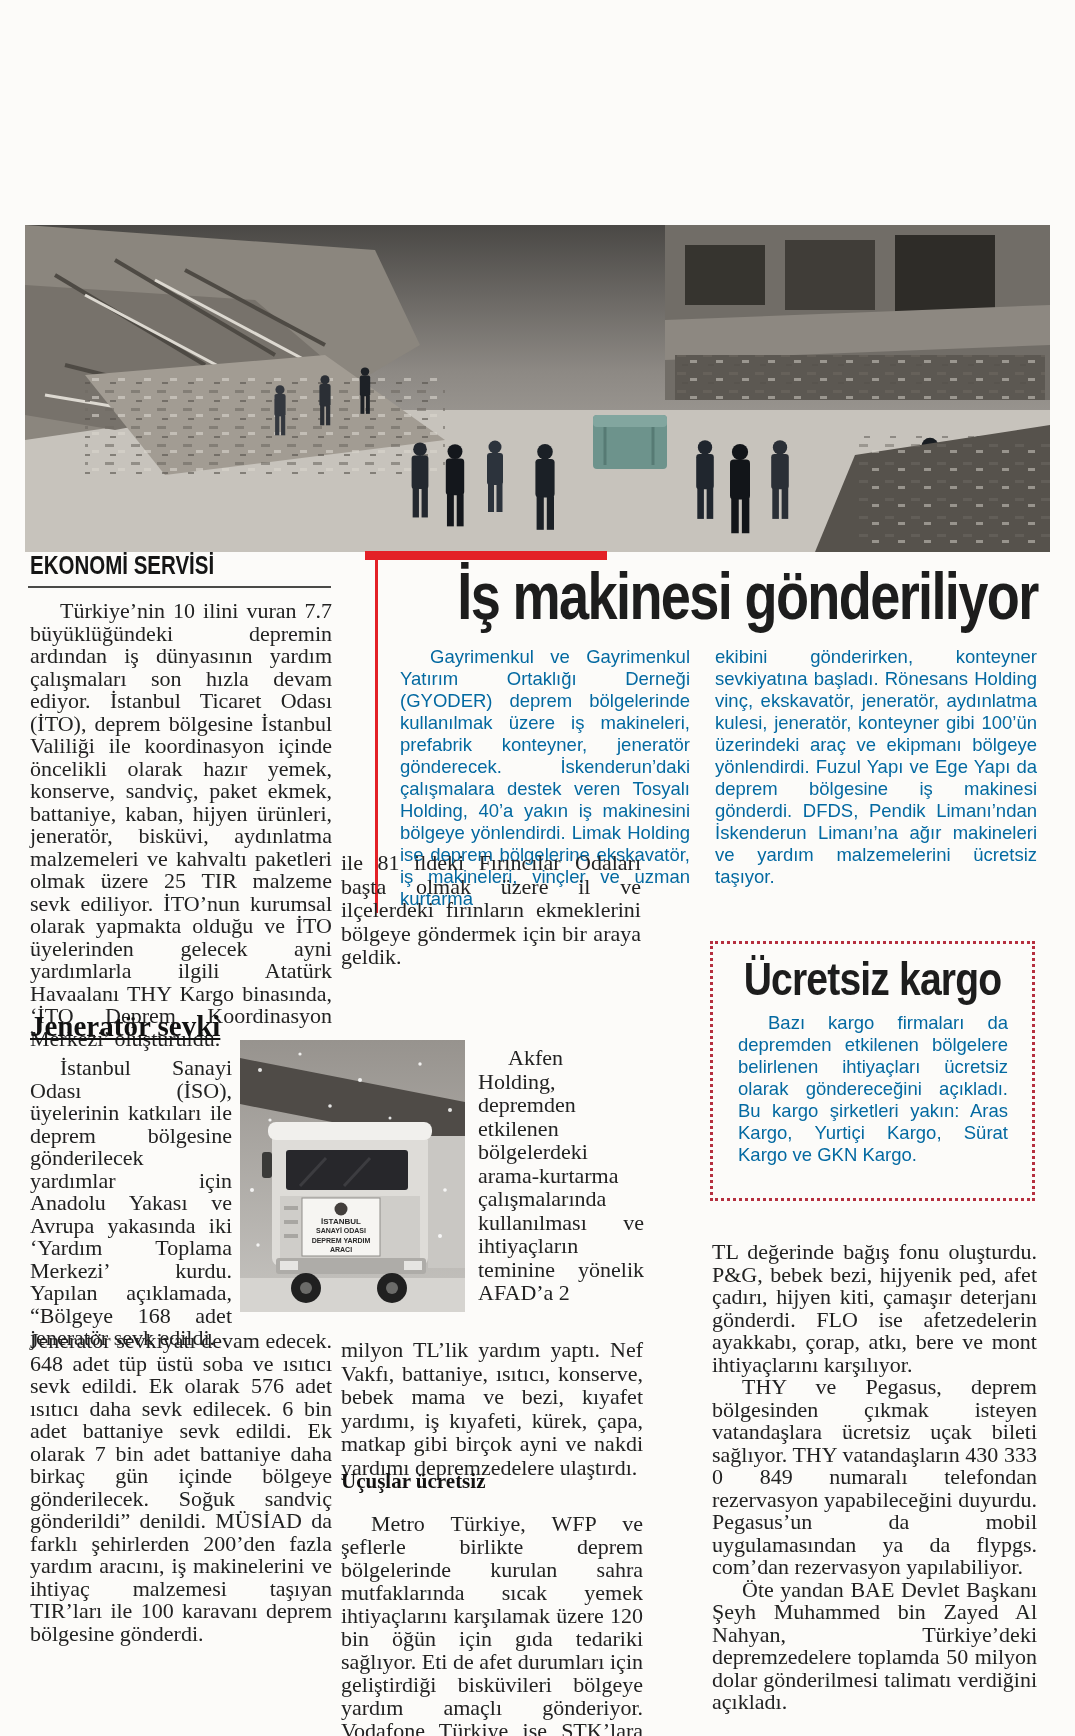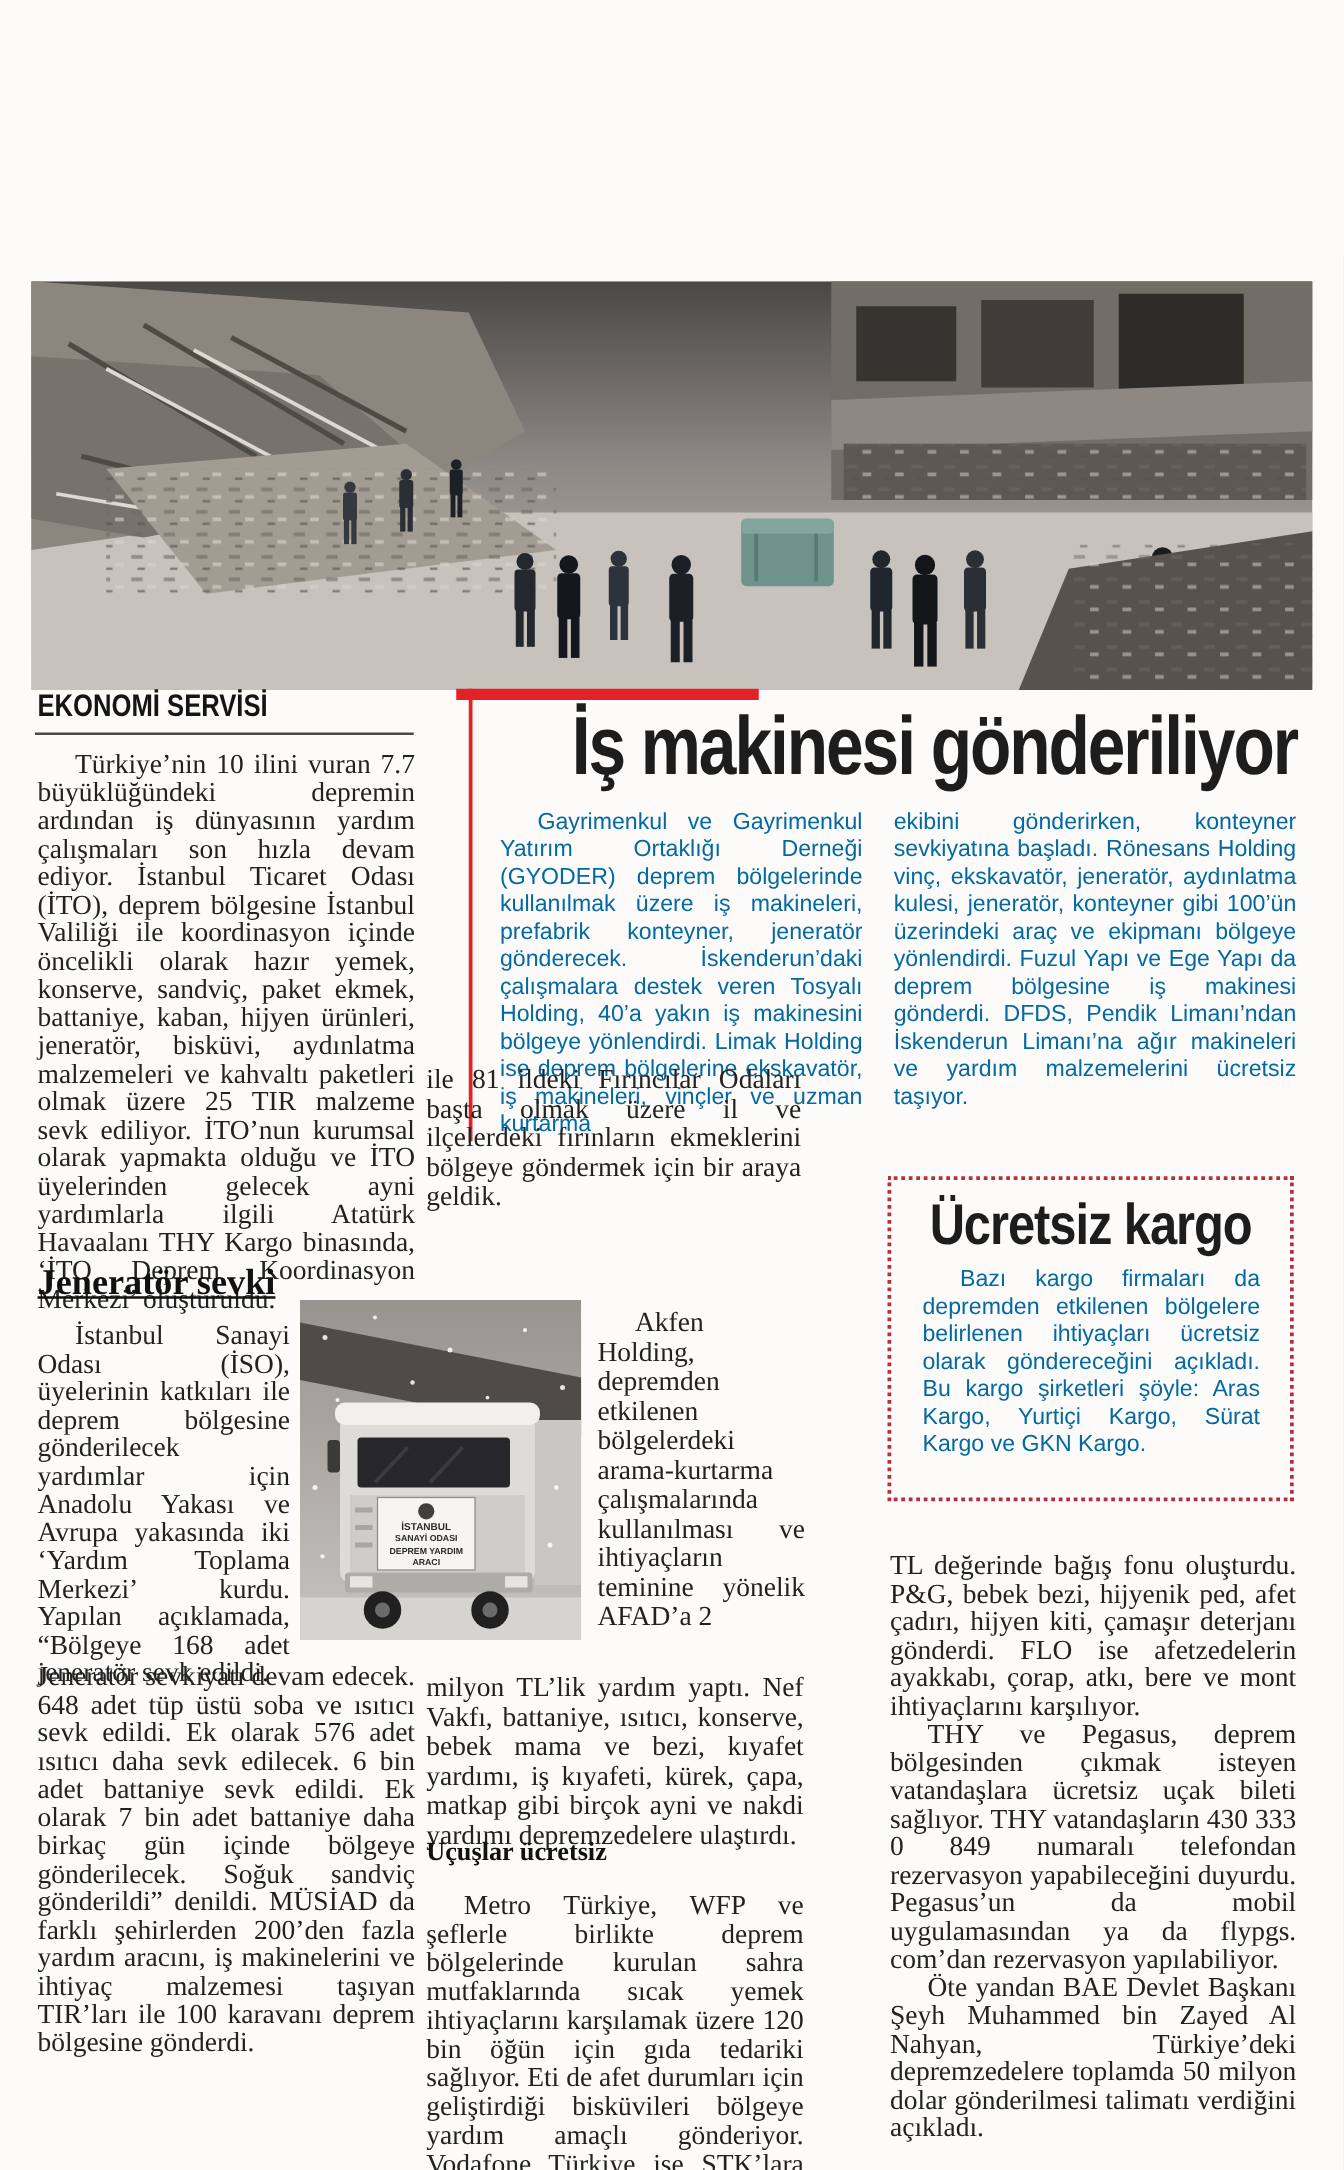--- a/index.html
+++ b/index.html
@@ -204,21 +204,21 @@
   <div class="abs sans-body" style="left:400px;top:646px;width:290px;">
     <p class="ind">Gayrimenkul ve Gayrimenkul Yatırım Ortaklığı Derneği (GYODER) deprem bölgelerinde kullanılmak üzere iş makineleri, prefabrik konteyner, jeneratör gönderecek. İskenderun’daki çalışmalara destek veren Tosyalı Holding, 40’a yakın iş makinesini bölgeye yönlendirdi. Limak Holding ise deprem bölgelerine ekskavatör, iş makineleri, vinçler ve uzman kurtarma</p>
   </div>
   <div class="abs sans-body" style="left:715px;top:646px;width:322px;">
     <p>ekibini gönderirken, konteyner sevkiyatına başladı. Rönesans Holding vinç, ekskavatör, jeneratör, aydınlatma kulesi, jeneratör, konteyner gibi 100’ün üzerindeki araç ve ekipmanı bölgeye yönlendirdi. Fuzul Yapı ve Ege Yapı da deprem bölgesine iş makinesi gönderdi. DFDS, Pendik Limanı’ndan İskenderun Limanı’na ağır makineleri ve yardım malzemelerini ücretsiz taşıyor.</p>
   </div>
 
   <div class="abs cargo-box">
     <div class="cargo-headline">Ücretsiz kargo</div>
     <div class="cargo-body sans-body">
-      <p class="ind">Bazı kargo firmaları da depremden etkilenen bölgelere belirlenen ihtiyaçları ücretsiz olarak göndereceğini açıkladı. Bu kargo şirketleri şöyle: Aras Kargo, Yurtiçi Kargo, Sürat Kargo ve GKN Kargo.</p>
+      <p class="ind">Bazı kargo firmaları da depremden etkilenen bölgelere belirlenen ihtiyaçları ücretsiz olarak göndereceğini açıkladı. Bu kargo şirketleri yakın: Aras Kargo, Yurtiçi Kargo, Sürat Kargo ve GKN Kargo.</p>
     </div>
   </div>
 
   <div class="abs serif-body serif-mid" style="left:341px;top:851px;width:300px;">
     <p>ile 81 ildeki Fırıncılar Odaları başta olmak üzere il ve ilçelerdeki fırınların ekmeklerini bölgeye göndermek için bir araya geldik.</p>
   </div>
   <div class="abs serif-body serif-mid" style="left:478px;top:1046px;width:166px;">
     <p class="ind">Akfen Holding, depremden etkilenen bölgelerdeki arama-kurtarma çalışmalarında kullanılması ve ihtiyaçların teminine yönelik AFAD’a 2</p>
   </div>
   <div class="abs serif-body serif-mid" style="left:341px;top:1338px;width:302px;">

